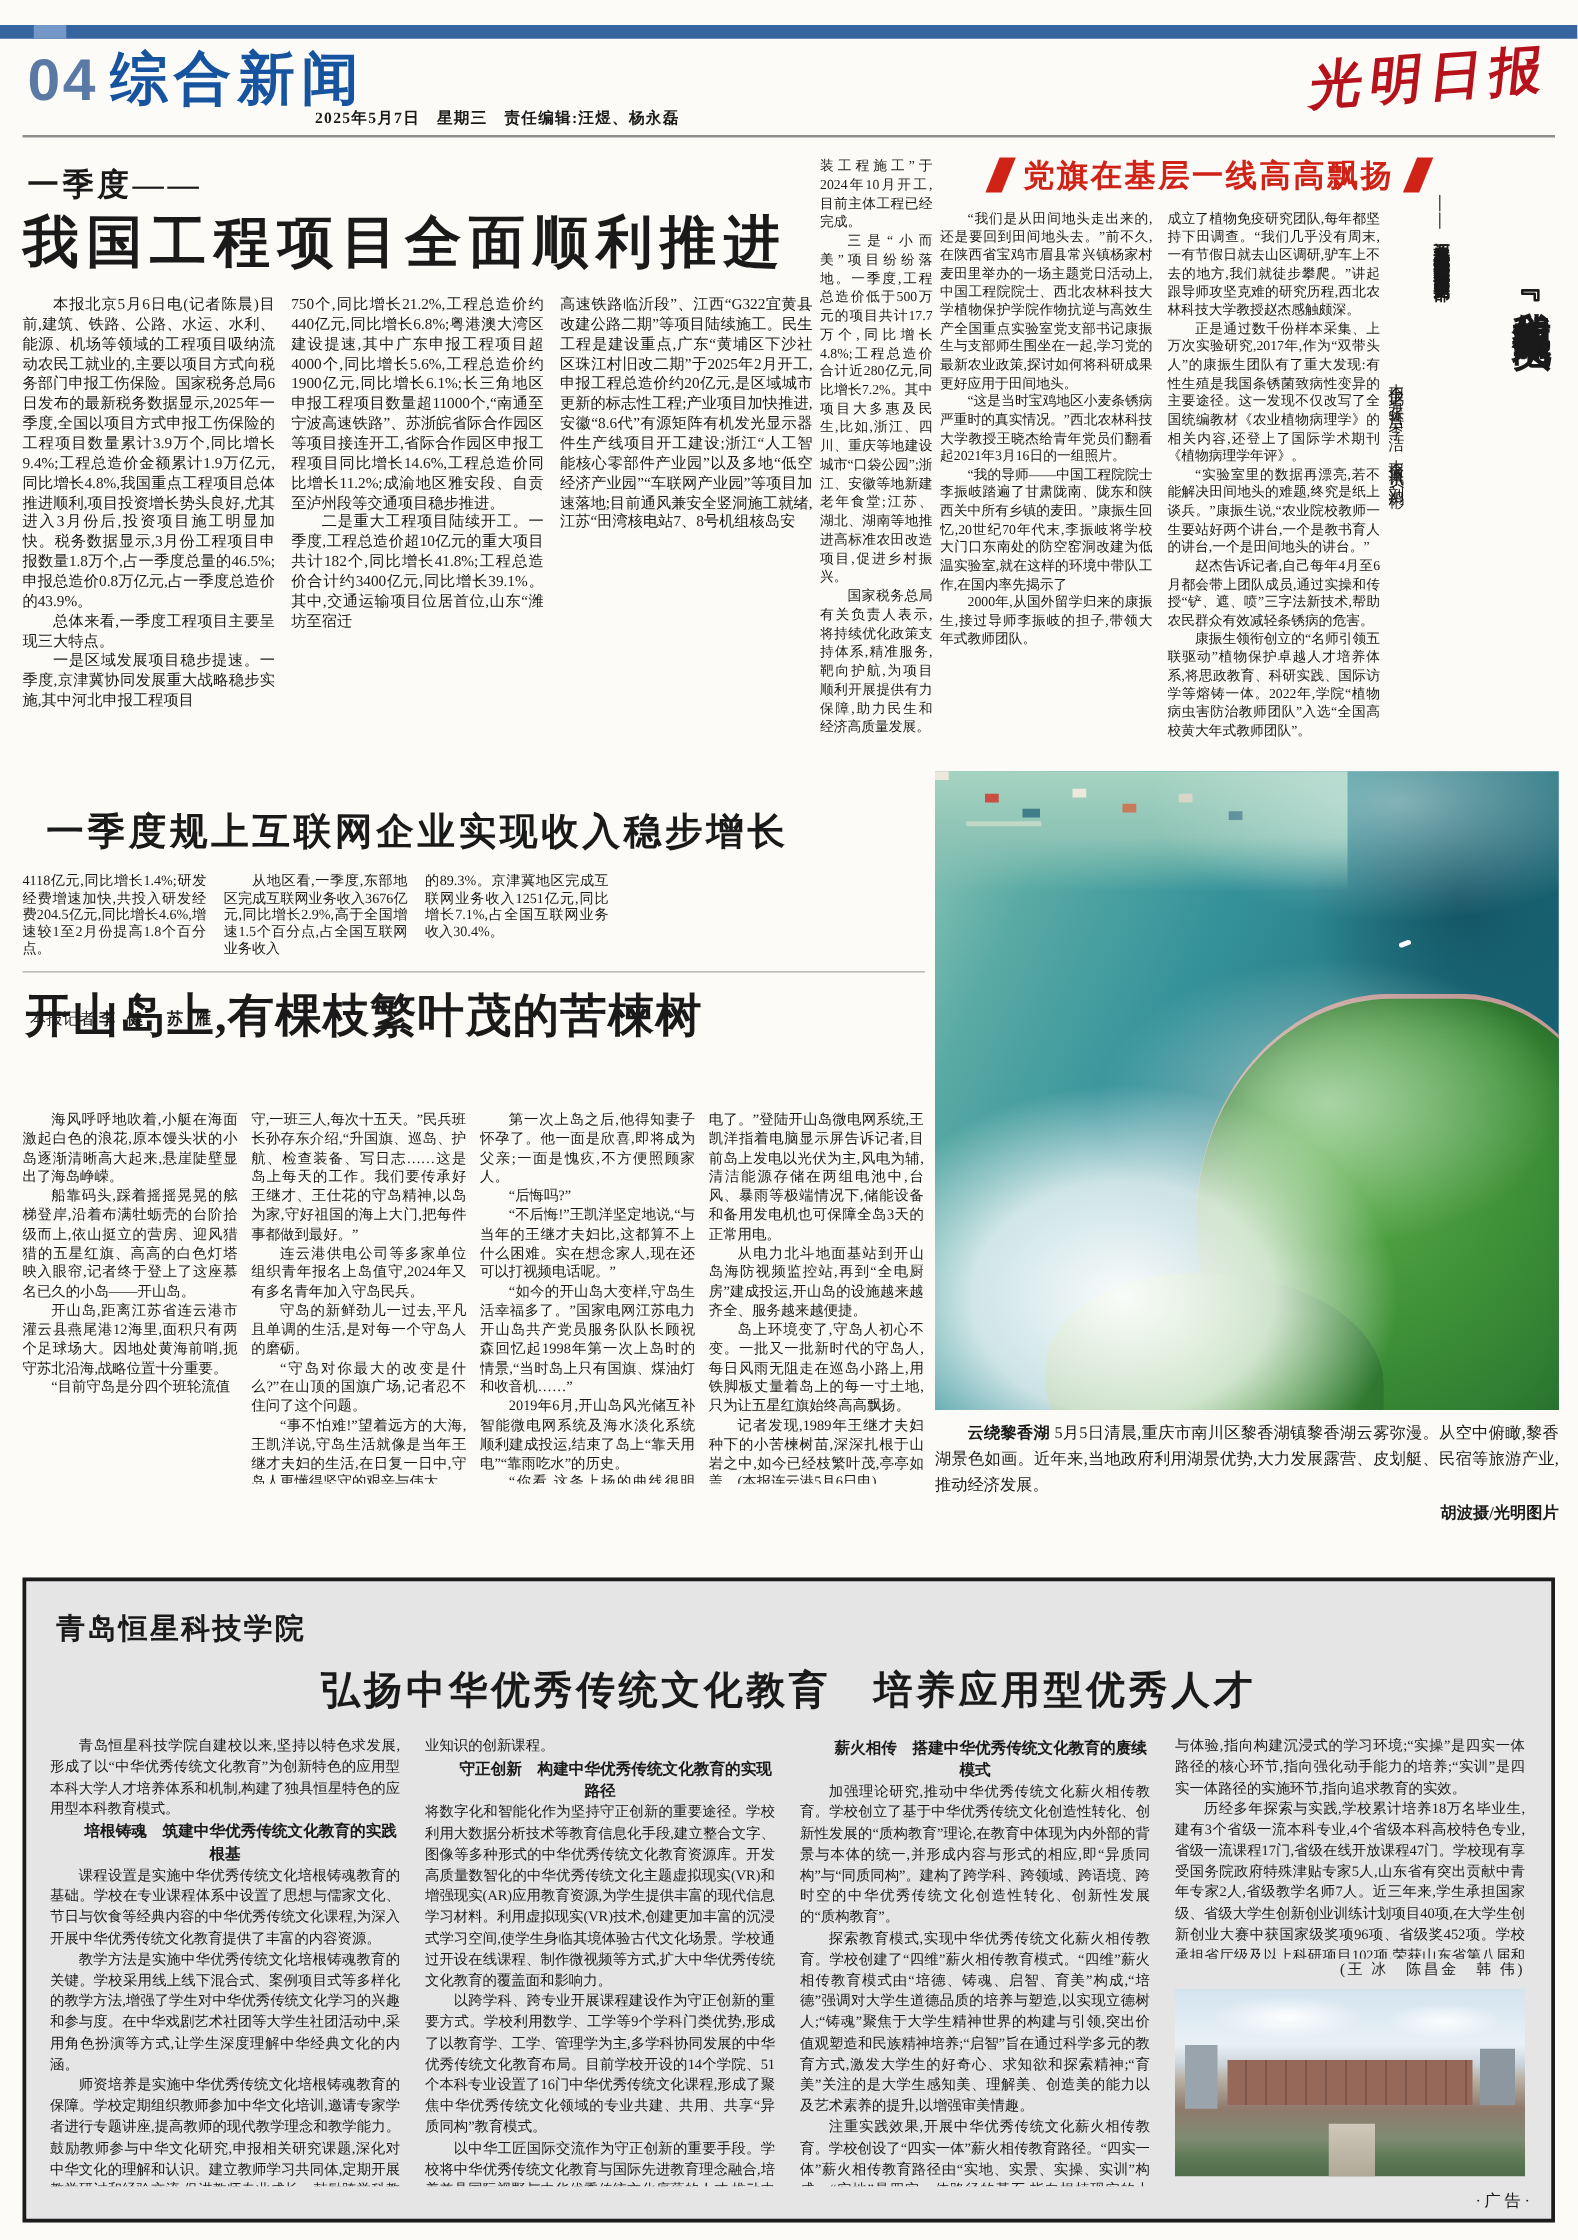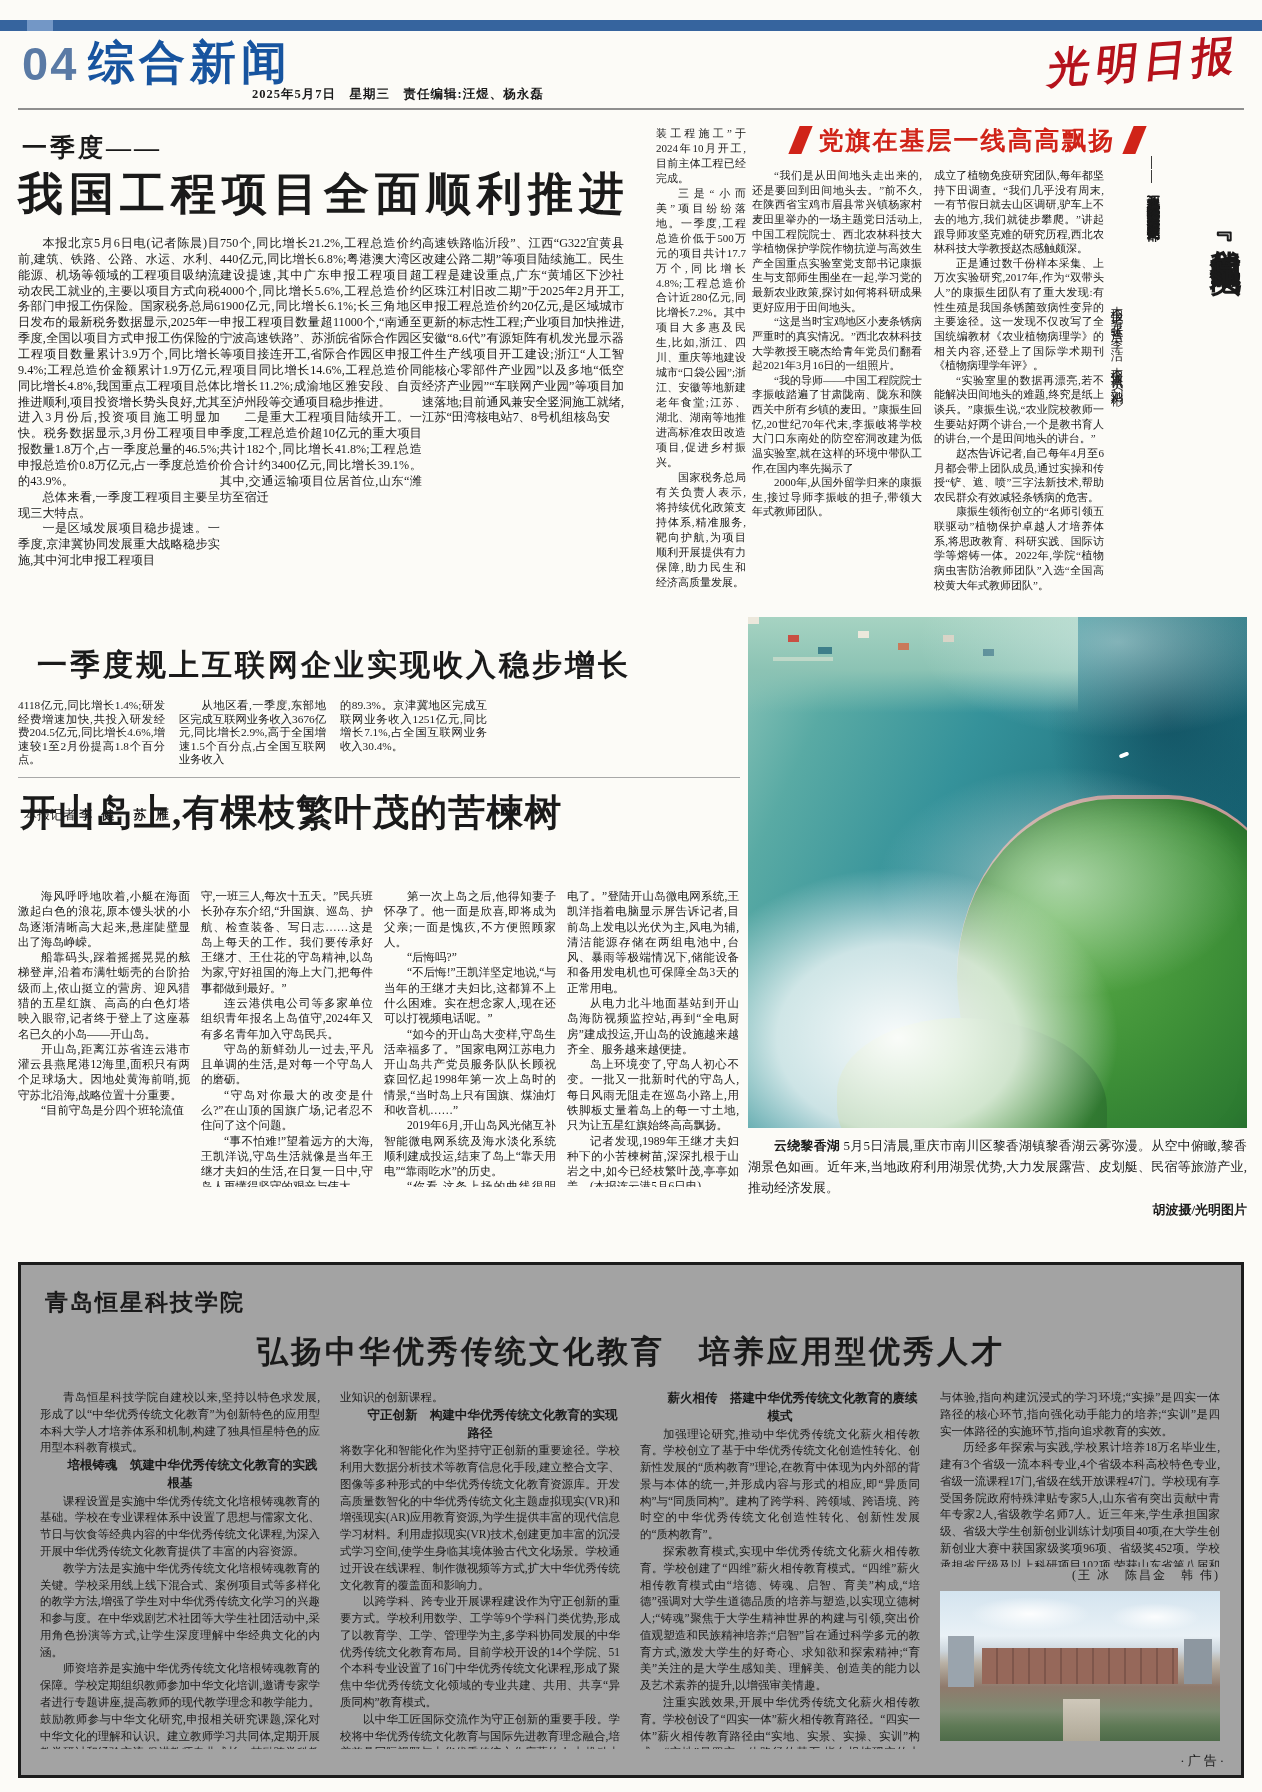--- a/index.html
+++ b/index.html
@@ -22,21 +22,21 @@
 
   
   .col{overflow:hidden;text-align:justify;}
   .col p{margin:0;text-indent:2em;}
   .cont p:first-child{text-indent:0;}
 
   
   .kicker{position:absolute;left:22px;top:131px;font-size:25px;letter-spacing:3px;font-weight:700;}
   .h1{position:absolute;left:18px;top:164px;width:640px;font-size:45px;font-weight:900;
     letter-spacing:6px;white-space:nowrap;}
-  .a1cols{position:absolute;left:18px;top:236px;width:632px;height:401px;display:flex;}
+  .a1cols{position:absolute;left:18px;top:236px;width:632px;height:401px;display:flex;gap:13px;}
   .a1cols .col{width:202px;font-size:12.2px;line-height:1.3;}
   .a1col4{position:absolute;left:656px;top:126px;width:90px;height:489px;
     font-size:11px;line-height:1.36;}
 
   
   .h2a{position:absolute;left:18px;top:645px;width:632px;text-align:center;
     font-size:30px;font-weight:900;letter-spacing:3px;white-space:nowrap;}
   .a2cols{position:absolute;left:18px;top:699px;width:632px;height:70px;display:flex;gap:14px;}
   .a2cols .col{width:147px;font-size:11.3px;line-height:1.2;}
   .rule2{position:absolute;left:18px;top:777px;width:722px;height:1px;background:#a8a8a8;}
@@ -94,21 +94,21 @@
     background:radial-gradient(closest-side,rgba(225,240,238,.5),rgba(225,240,238,0));}
   .ph-boat{position:absolute;right:118px;top:136px;width:10px;height:4px;background:#fff;
     border-radius:2px;transform:rotate(-20deg);}
 
   .caption{position:absolute;left:748px;top:1136px;width:499px;font-size:13px;line-height:1.6;}
   .caption p{margin:0;text-indent:2em;text-align:justify;}
   .caption .credit{text-align:right;text-indent:0;font-weight:700;margin-top:2px;}
 
   
   .adbox{position:absolute;left:18px;top:1262px;width:1220px;height:510px;
-    border:3px solid #1c1c1c;background:#a3a3a3;}
+    border:3px solid #1c1c1c;background:#e5e5e5;}
   .adschool{position:absolute;left:24px;top:22px;font-family:"Liberation Sans",sans-serif;
     font-size:23px;font-weight:900;letter-spacing:2px;}
   .adhead{position:absolute;left:0;top:66px;width:100%;text-align:center;
     font-size:31px;font-weight:900;letter-spacing:3px;}
   .adcols{position:absolute;left:19px;top:124px;width:1182px;height:360px;display:flex;gap:20px;}
   .adcols .col{width:280px;font-size:11.5px;line-height:1.46;}
   .subhead{font-family:"Liberation Sans",sans-serif;font-weight:700;font-size:12.5px;
     margin:9px 0;text-align:center;text-indent:0;}
   .adtext{height:178px;overflow:hidden;text-align:justify;}
   .adsig{text-align:right;font-size:12px;margin:4px 0 0;letter-spacing:2px;text-indent:0;}

